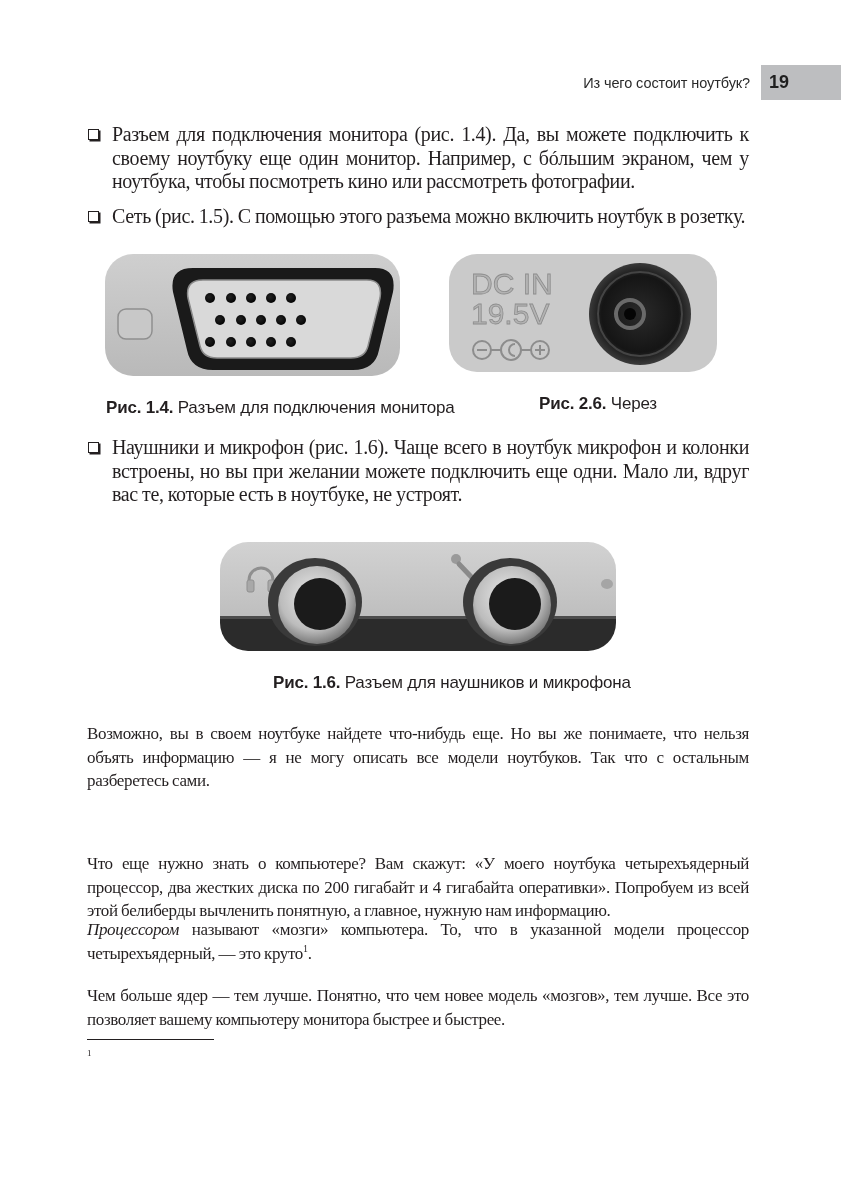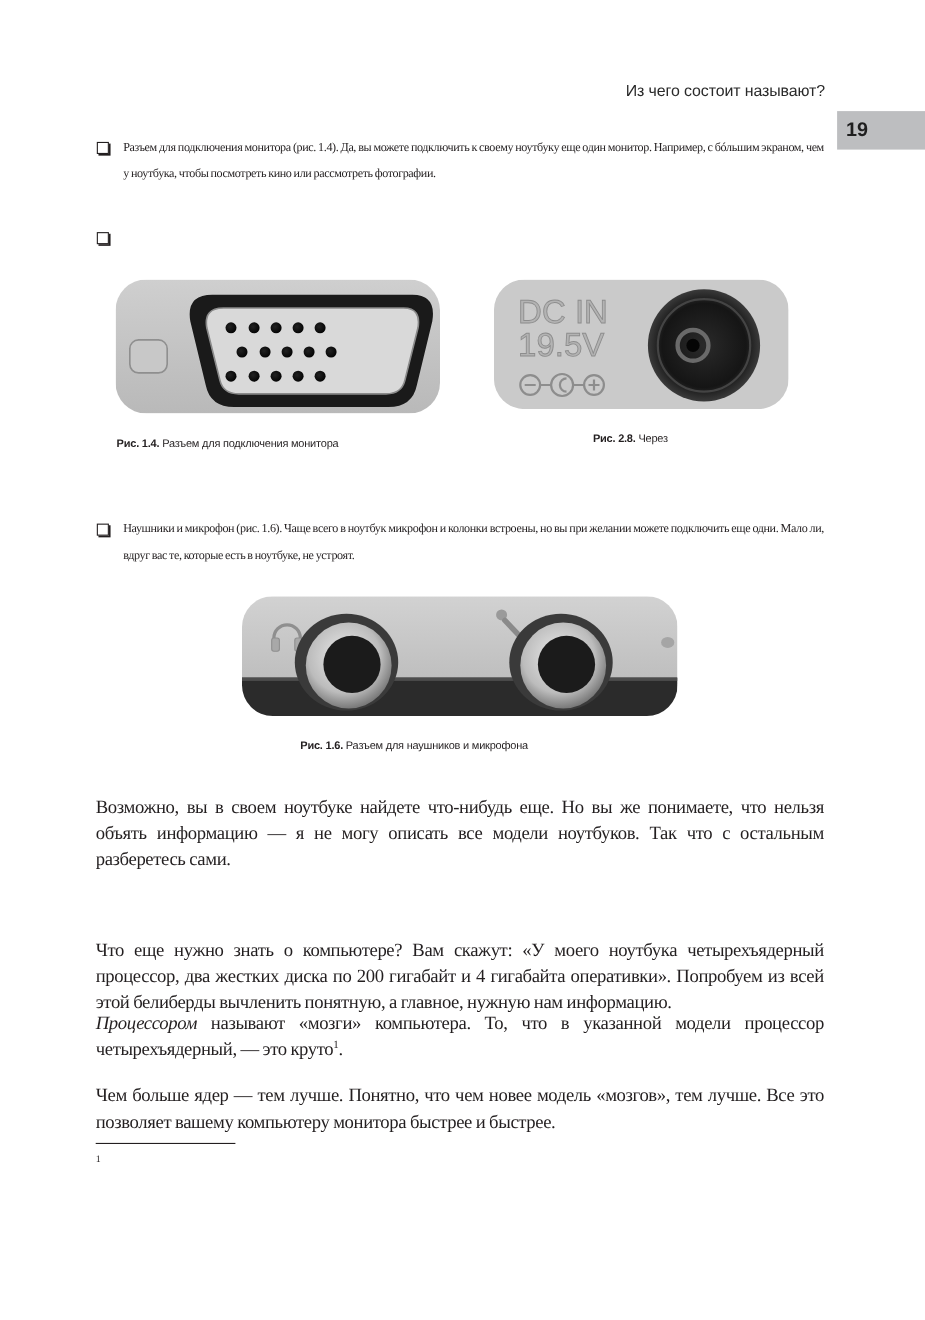--- a/index.html
+++ b/index.html
@@ -8,57 +8,58 @@
 
   .running-head {
     position: absolute; top: 66px; left: 560px; height: 32px; width: 190px;
     font-family: "Liberation Sans", "DejaVu Sans", sans-serif; font-size: 14.5px;
     color: #2a2a2a; text-align: right; line-height: 34px; letter-spacing: -0.1px;
   }
   .page-tab {
     position: absolute; top: 65px; left: 761px; width: 80px; height: 35px;
     background: #bdbec0;
     font-family: "Liberation Sans", "DejaVu Sans", sans-serif; font-weight: bold;
-    font-size: 18px; color: #1f1f1f; line-height: 35px; padding-left: 8px; margin-top: 36px;
+    font-size: 18px; color: #1f1f1f; line-height: 35px; padding-left: 8px;
   }
 
   .text { position: absolute; left: 87px; width: 662px; font-size: 17px; line-height: 23.5px; letter-spacing: -0.35px; word-spacing: -0.5px; }
-  .bullet { position: absolute; left: 87px; width: 662px; font-size: 11px; line-height: 23.5px; letter-spacing: -0.35px; word-spacing: -0.5px; padding-left: 25px; }
+  .bullet { position: absolute; left: 87px; width: 662px; font-size: 20px; line-height: 23.5px; letter-spacing: -0.35px; word-spacing: -0.5px; padding-left: 25px; }
   .bullet .box {
     position: absolute; left: 1px; top: 6px; width: 11px; height: 11px;
     border: 1.3px solid #231f20; box-shadow: 1.5px 1.5px 0 #231f20; background: #fff;
   }
   .justify { text-align: justify; text-align-last: left; }
 
   .caption {
     position: absolute; font-family: "Liberation Sans", "DejaVu Sans", sans-serif;
-    font-size: 10px; color: #231f20; letter-spacing: -0.2px; white-space: nowrap;
+    font-size: 17px; color: #231f20; letter-spacing: -0.2px; white-space: nowrap;
   }
   .caption b { font-weight: bold; }
 
   .photo { position: absolute; overflow: hidden; border-radius: 28px; }
 
   .footnote-rule { position: absolute; left: 87px; top: 1039px; width: 127px; height: 1px; background: #231f20; }
   .footnote { position: absolute; left: 87px; top: 1044px; width: 662px; font-size: 14px; line-height: 22px; letter-spacing: -0.25px; padding-left: 24px; }
   .footnote .num { position: absolute; left: 0; top: -2px; font-size: 9px; }
   sup { font-size: 10px; vertical-align: super; line-height: 0; }
   em { }
 </style>
 </head>
 <body>
 
-<div class="running-head">Из чего состоит называют?</div>
+<div class="running-head">Из чего состоит ноутбук?</div>
 <div class="page-tab">19</div>
 
 <div class="bullet justify" style="top:123px;">
   <span class="box"></span>
   <span>Разъем для подключения монитора (рис. 1.4). Да, вы можете подключить к своему ноутбуку еще один монитор. Например, с бóльшим экраном, чем у ноутбука, чтобы посмотреть кино или рассмотреть фотографии.</span>
 </div>
 <div class="bullet" style="top:205px;">
   <span class="box"></span>
+  <span>Сеть (рис. 1.5). С помощью этого разъема можно включить ноутбук в розетку.</span>
 </div>
 
 <div class="photo" style="left:105px; top:254px; width:295px; height:122px;">
   <svg width="295" height="122" viewBox="0 0 295 122">
     <defs>
       <linearGradient id="g14" x1="0" y1="0" x2="0" y2="1">
         <stop offset="0" stop-color="#cfcfcf"></stop>
           <stop offset="1" stop-color="#b9b9b9"></stop>
       </linearGradient>
       <radialGradient id="pin" cx="0.4" cy="0.4" r="0.6">
@@ -117,25 +118,25 @@
         <line x1="86" y1="96" x2="96" y2="96"></line>
         <line x1="91" y1="91" x2="91" y2="101"></line>
     </g>
     <circle cx="191" cy="60" r="51" fill="url(#dc)"></circle>
     <circle cx="191" cy="60" r="42" fill="none" stroke="#444" stroke-width="2"></circle>
     <circle cx="181" cy="60" r="14" fill="none" stroke="#6a6a6a" stroke-width="4"></circle>
     <circle cx="181" cy="60" r="6" fill="#050505"></circle>
   </svg>
 </div>
 <div class="caption" style="left:539px; top:394px;">
-  <b>Рис. 2.8.</b>
+  <b>Рис. 2.6.</b>
   <span>Через</span>
 </div>
 
-<div class="bullet justify" style="top:470px;">
+<div class="bullet justify" style="top:436px;">
   <span class="box"></span>
   <span>Наушники и микрофон (рис. 1.6). Чаще всего в ноутбук микрофон и колонки встроены, но вы при желании можете подключить еще одни. Мало ли, вдруг вас те, которые есть в ноутбуке, не устроят.</span>
 </div>
 
 <div class="photo" style="left:220px; top:542px; width:396px; height:109px;">
   <svg width="396" height="109" viewBox="0 0 396 109">
     <defs>
       <linearGradient id="g16" x1="0" y1="0" x2="0" y2="1">
         <stop offset="0" stop-color="#d2d2d2"></stop>
           <stop offset="1" stop-color="#bdbdbd"></stop>

